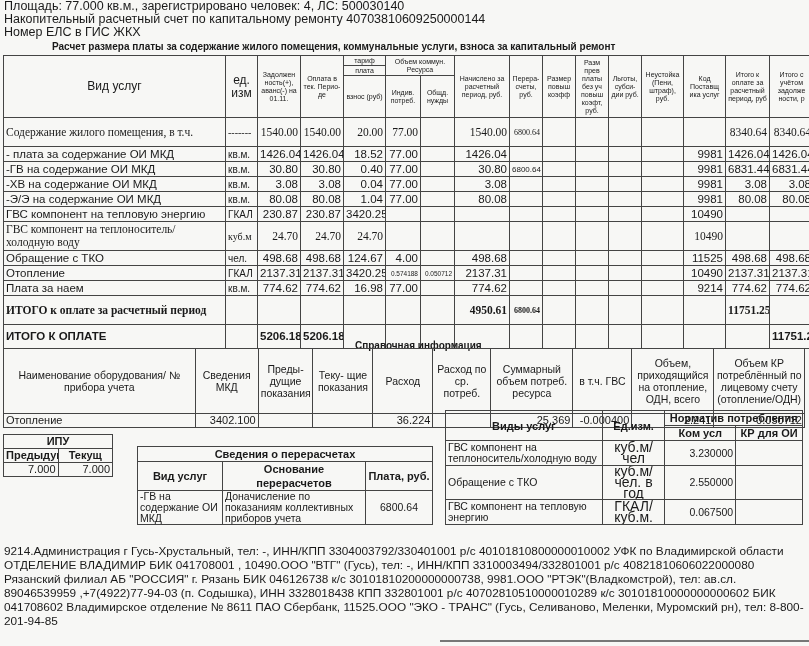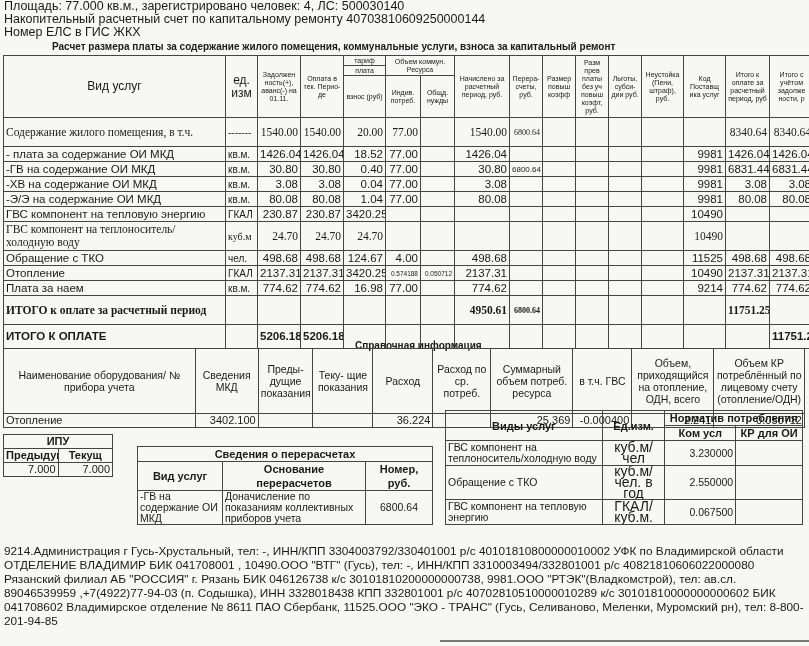--- a/index.html
+++ b/index.html
@@ -394,21 +394,21 @@
       <col style="width:143px">
       <col style="width:67px">
     </colgroup>
   <tbody>
       <tr>
         <th colspan="3">Сведения о перерасчетах</th>
       </tr>
   <tr>
     <th>Вид услуг</th>
     <th>Основание перерасчетов</th>
-    <th>Номер, руб.</th>
+    <th>Плата, руб.</th>
   </tr>
   <tr style="height:34px;">
     <td>-ГВ на содержание ОИ МКД</td>
     <td>Доначисление по показаниям коллективных приборов учета</td>
     <td class="num">6800.64</td>
   </tr>
 </tbody>
   </table>
 
 <table id="norm">

